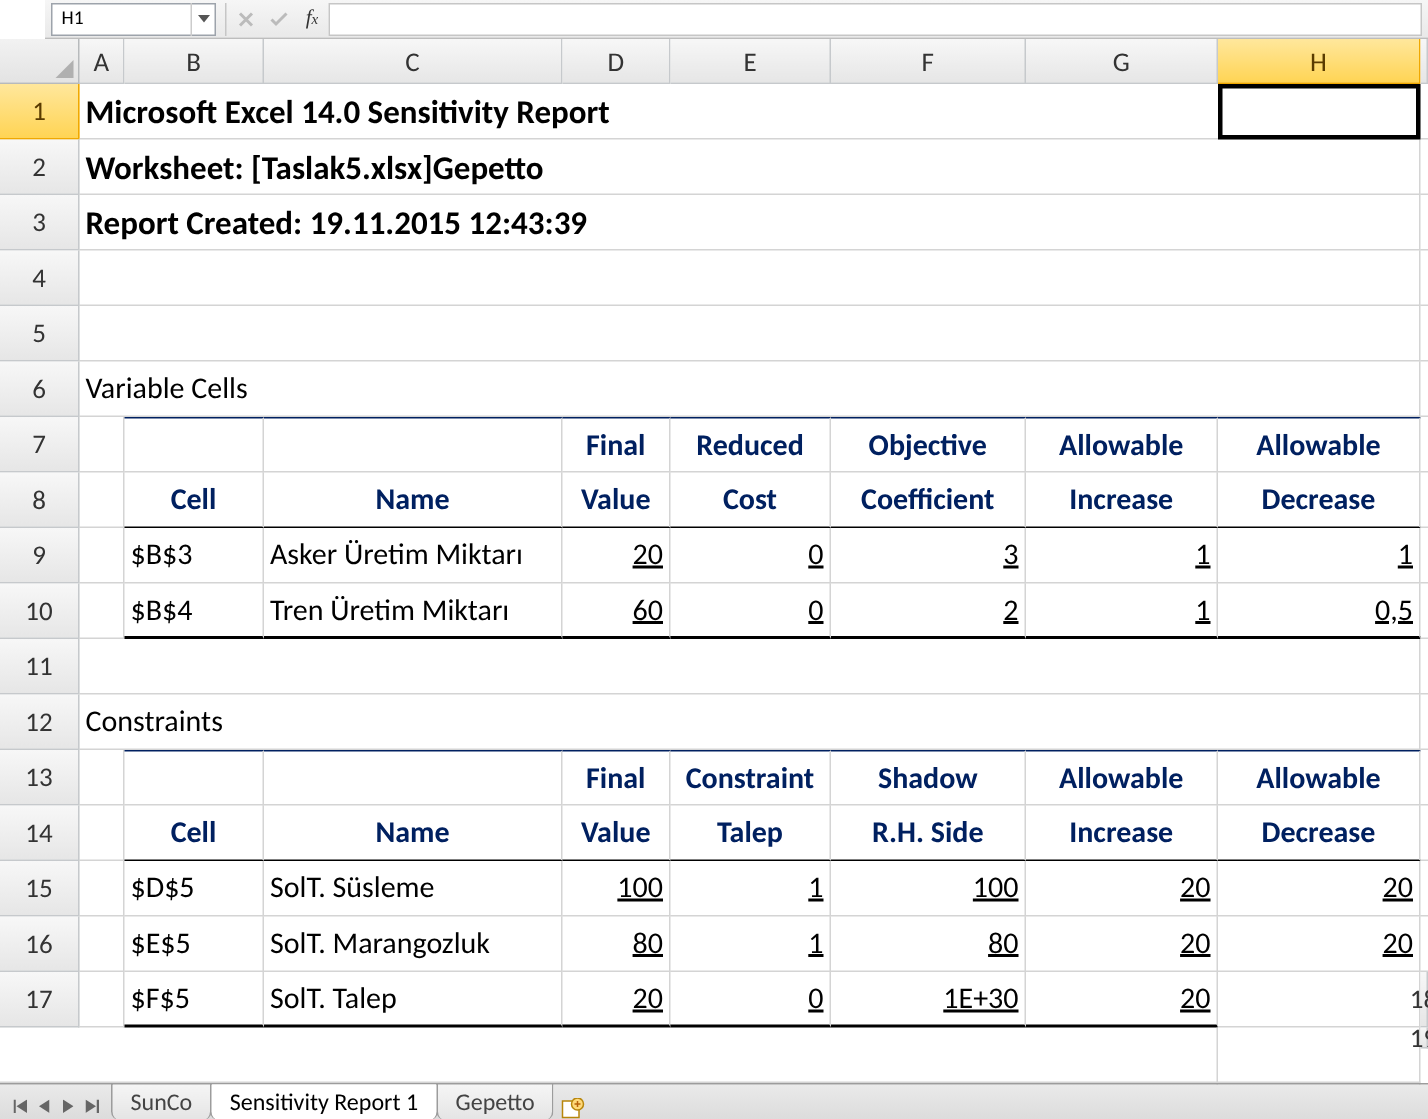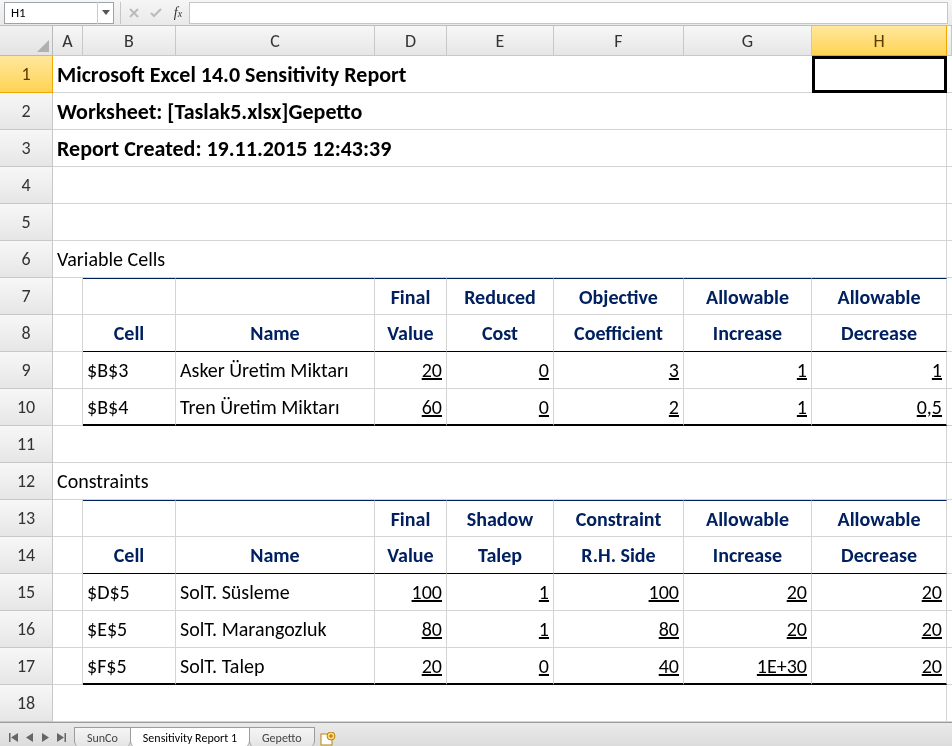--- a/index.html
+++ b/index.html
@@ -15,20 +15,21 @@
   }
 
   
   .formula-bar {
     display: flex;
     align-items: center;
     height: 26px;
     background: linear-gradient(#f6f6f6,#e9e9e9);
     border-bottom: 1px solid #bdbdbd;
     font-size: 13px;
+    margin-left: 30px;
   }
   .name-box {
     width: 110px;
     height: 22px;
     margin: 0 4px;
     background: #fff;
     border: 1px solid #9da3ab;
     display: flex;
     align-items: center;
     padding: 0 6px;
@@ -138,21 +139,21 @@
   }
   .sheet-tab {
     padding:3px 12px 2px 12px;
     background:linear-gradient(#f5f5f5,#e4e4e4);
     border:1px solid #9c9c9c;
     border-bottom:none;
     margin-right:-1px;
     color:#444;
     border-radius:0 0 6px 6px;
     transform:translateY(1px);
-    font-size:12px;
+    font-size:16px;
   }
   .sheet-tab.active{
     background:#fff;
     font-weight:400;
     color:#000;
     z-index:2;
     position:relative;
   }
   .addsheet { font-size:13px; color:#b8860b; padding:0 6px;}
   svg { display:block; }
@@ -274,22 +275,22 @@
 
   <div class="row-h">12</div>
   <div class="cell" style="grid-column: span 8">Constraints</div>
   <div class="cell"></div>
 
   <div class="row-h">13</div>
   <div class="cell"></div>
   <div class="cell navy border-top-nav"></div>
   <div class="cell navy border-top-nav"></div>
   <div class="cell navy c border-top-nav">Final</div>
+  <div class="cell navy c border-top-nav">Constraint</div>
   <div class="cell navy c border-top-nav">Shadow</div>
-  <div class="cell navy c border-top-nav">Constraint</div>
   <div class="cell navy c border-top-nav">Allowable</div>
   <div class="cell navy c border-top-nav">Allowable</div>
   <div class="cell"></div>
 
   <div class="row-h">14</div>
   <div class="cell"></div>
   <div class="cell navy c border-bot-thin">Cell</div>
   <div class="cell navy c border-bot-thin">Name</div>
   <div class="cell navy c border-bot-thin">Value</div>
   <div class="cell navy c border-bot-thin">Talep</div>
@@ -319,21 +320,20 @@
   <div class="cell r">20</div>
   <div class="cell r">20</div>
   <div class="cell"></div>
 
   <div class="row-h">17</div>
   <div class="cell"></div>
   <div class="cell border-bot-nav">$F$5</div>
   <div class="cell border-bot-nav">SolT. Talep</div>
   <div class="cell r border-bot-nav">20</div>
   <div class="cell r border-bot-nav">0</div>
-  <div class="cell r border-bot-nav">40</div>
   <div class="cell r border-bot-nav">1E+30</div>
   <div class="cell r border-bot-nav">20</div>
   <div class="cell"></div>
 
   <div class="row-h">18</div>
   <div class="cell" style="grid-column: span 8"></div>
   <div class="cell"></div>
 
   <div class="row-h" style="height:14px">19</div>
   <div class="cell" style="grid-column: span 8;height:14px"></div>

